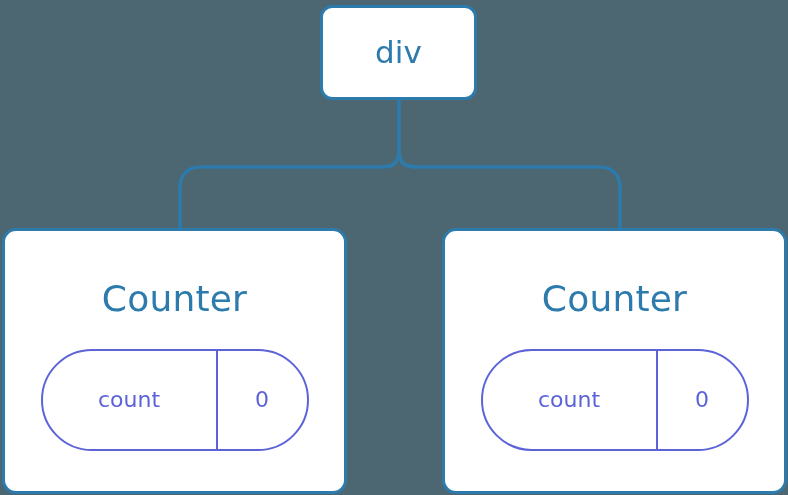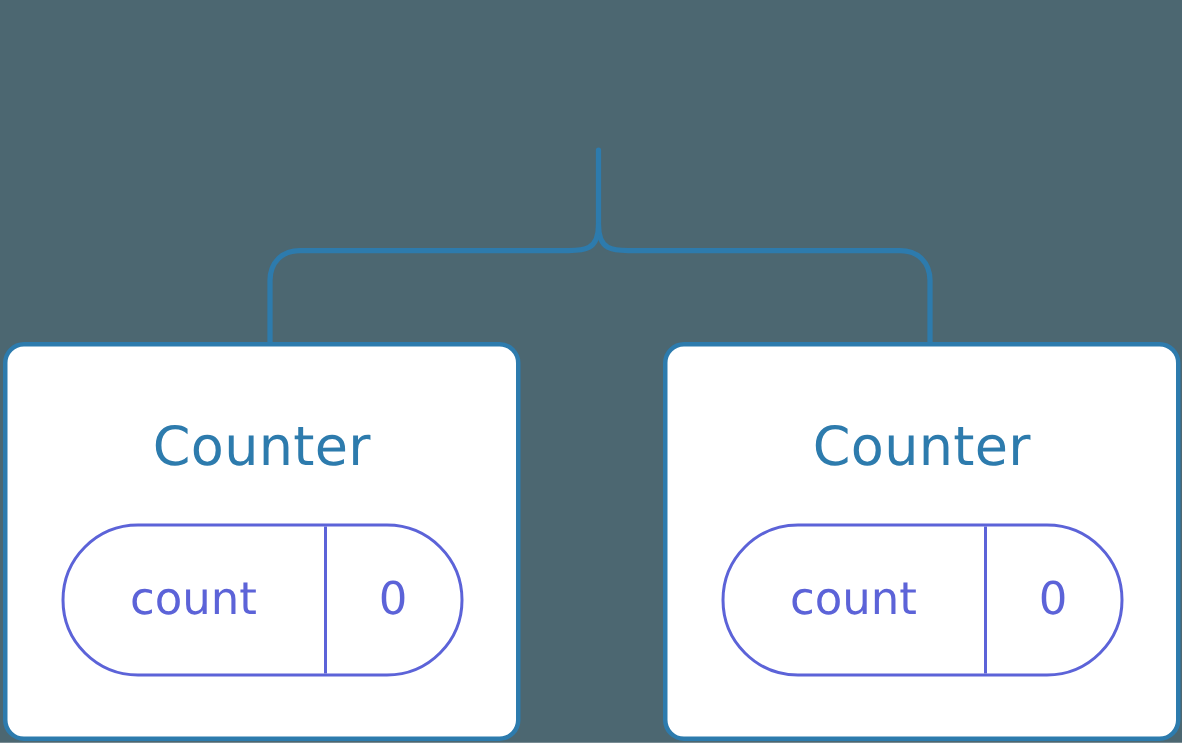--- a/index.html
+++ b/index.html
@@ -89,21 +89,21 @@
     border-radius: 51px;
     display: flex;
     align-items: stretch;
     background: #ffffff;
   }
   .state-key,
   .state-val {
     display: flex;
     align-items: center;
     justify-content: center;
-    font-size: 30px;
+    font-size: 22px;
     color: #5c63d8;
     line-height: 1;
   }
   .state-key {
     width: 173px;
     border-right: 2px solid #5c63d8;
   }
   .state-val {
     flex: 1;
   }
@@ -120,20 +120,23 @@
              L 600 167
              C 612 167, 620 175, 620 187
              L 620 228" fill="none" stroke="#2d7bad" stroke-width="3.5" stroke-linecap="round"></path>
     <path d="M 399 150
              C 399 167, 389 167, 379 167
              L 200 167
              C 188 167, 180 175, 180 187
              L 180 228" fill="none" stroke="#2d7bad" stroke-width="3.5" stroke-linecap="round"></path>
   </svg>
 
+  <div class="node node-root">
+    <div class="node-title">div</div>
+  </div>
 
   <div class="node node-child node-child-left">
     <div class="node-title">Counter</div>
     <div class="state-pill">
       <div class="state-key">count</div>
       <div class="state-val">0</div>
     </div>
   </div>
 
   <div class="node node-child node-child-right">

